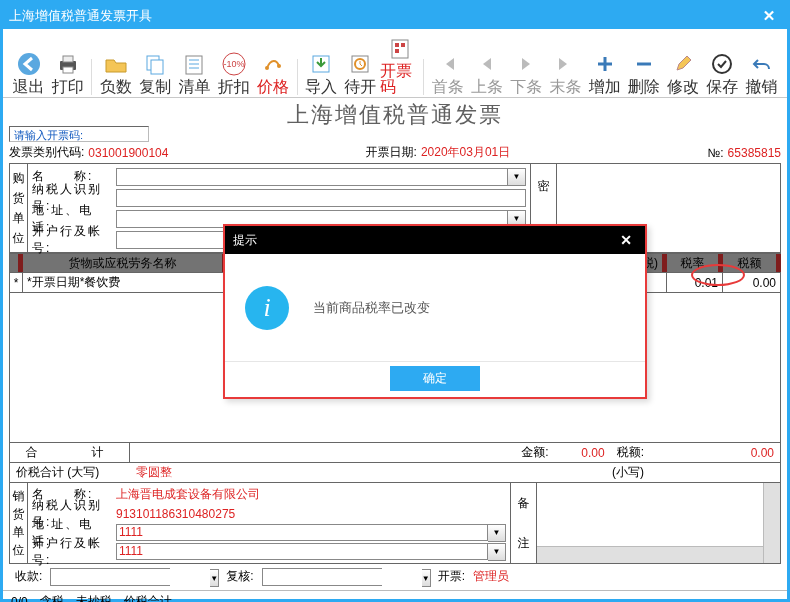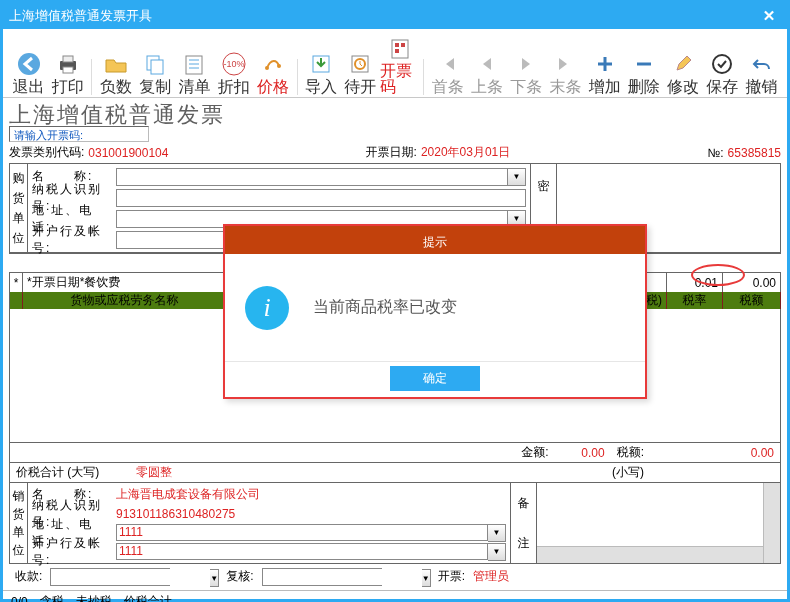--- a/index.html
+++ b/index.html
@@ -17,21 +17,21 @@
   .tb-icon { width:30px; height:30px; display:flex; align-items:center; justify-content:center; }
   .tb-label { font-size:16px; line-height:16px; color:#333; }
   .tb-label.red { color:#d22; }
   .tb-sep { width:1px; height:36px; background:#ddd; margin:0 4px; }
   .tb-item.dis .tb-label { color:#999; }
 
   svg { display:block; }
 
   
   .main { padding:2px 6px 0 6px; }
-  .doc-title { font-size:22px; letter-spacing:2px; font-family:"SimSun"; color:#606060; height:24px; }
+  .doc-title { text-align:center; font-size:22px; letter-spacing:2px; font-family:"SimSun"; color:#606060; height:24px; }
   .query-row { display:flex; gap:4px; margin:2px 0; }
   .query-box { border:1px inset #bbb; width:140px; height:16px; background:#fff; padding:0 4px; color:#1159bf; font-size:11px; line-height:16px; }
   .code-row { display:flex; align-items:center; margin:2px 0; font-size:12px; }
   .code-row .lbl { margin-right:4px; }
   .code-row .val-red { color:#d22; }
   .code-row .spacer { flex:1; }
 
   
   .buyer-wrap { border:1px solid #666; display:flex; }
   .v-label { width:18px; border-right:1px solid #666; display:flex; flex-direction:column; align-items:center; justify-content:space-around; font-size:12px; padding:4px 0; }
@@ -40,21 +40,21 @@
   .fld-row { display:flex; align-items:center; height:21px; gap:2px; }
   .fld-row .fl { width:82px; letter-spacing:2px; }
   .fld-row .combo { flex:1; display:flex; }
   .fld-row .combo input { flex:1; border:1px solid #888; height:18px; font-size:12px; padding:0 2px; background:#fff; }
   .combo-btn { width:18px; height:18px; border:1px solid #888; border-left:none; background:linear-gradient(#fff,#ddd); display:flex; align-items:center; justify-content:center; font-size:8px; }
   .pw-sec { width:26px; border-left:1px solid #666; display:flex; flex-direction:column; align-items:center; justify-content:space-around; background:#fff; }
   .pw-area { width:224px; border-left:1px solid #666; }
 
   
   .items-head { display:grid; grid-template-columns:14px 204px 1fr 104px 98px 56px 58px; border-top:1px solid #666; border-bottom:1px solid #666; height:20px; font-size:12px; }
-  .items-head > div { border-right:1px solid #7f1d1d; display:flex; align-items:center; justify-content:center; background:#4d7c0f;margin-top:38px; }
+  .items-head > div { border-right:5px solid #7f1d1d; display:flex; align-items:center; justify-content:center; background:#737373; }
   .items-head > div:first-child { border-left:1px solid #666; }
   .items-body { display:grid; grid-template-columns:14px 204px 1fr 104px 98px 56px 58px; border-bottom:1px solid #666; height:20px; }
   .items-body > div { border-right:1px solid #666; display:flex; align-items:center; padding:0 4px; font-size:12px; }
   .items-body > div:first-child { border-left:1px solid #666; justify-content:center; }
   .items-body > div.right { justify-content:flex-end; }
   .items-blank { height:150px; border-left:1px solid #666; border-right:1px solid #666; border-bottom:1px solid #666; }
 
   
   .totals { display:flex; border-bottom:1px solid #666; border-left:1px solid #666; border-right:1px solid #666; height:20px; font-size:12px; }
   .totals > div { display:flex; align-items:center; padding:0 6px; }
@@ -78,25 +78,25 @@
 
   
   .footer1 { display:flex; padding:4px 6px; gap:8px; font-size:12px; }
   .footer1 .combo3 { border:1px solid #888; width:120px; height:18px; display:flex; }
   .footer1 .combo3 input { flex:1; border:none; padding:0 2px; font-size:12px; }
   .status-strip { display:flex; border-top:1px solid #bbb; height:22px; align-items:center; padding:0 8px; gap:12px; font-size:12px; }
   .status-strip > div { display:flex; align-items:center; gap:4px; }
 
   
   .dialog-shadow { position:absolute; left:220px; top:221px; width:424px; height:175px; border:2px solid #e83a3a; background:#fff; box-shadow:3px 3px 6px rgba(0,0,0,0.15); }
-  .dlg-title { height:28px; background:#c2410c; color:#fff; display:flex; align-items:center; justify-content:space-between; padding:8px 8px; font-size:12px;flex-direction:column; }
+  .dlg-title { height:28px; background:#000000; color:#fff; display:flex; align-items:center; justify-content:space-between; padding:2px 8px; font-size:12px; }
   .dlg-close { width:22px; text-align:center; font-weight:bold; font-size:14px; cursor:pointer; }
   .dlg-body { height:107px; display:flex; align-items:center; padding:0 20px; gap:24px; }
   .info-circ { width:44px; height:44px; border-radius:50%; background:#27b5ef; display:flex; align-items:center; justify-content:center; color:#fff; font-size:26px; font-style:italic; font-family:serif; }
-  .dlg-msg { font-size:16px; color:#555; }
+  .dlg-msg { font-size:13px; color:#555; }
   .dlg-foot { height:36px; display:flex; justify-content:center; align-items:flex-start; border-top:1px solid #e6e6e6; padding-top:4px; }
   .dlg-btn { background:#2daaf2; color:#fff; border:none; padding:4px 33px; font-size:12px; cursor:pointer; }
 
   
   .hl-ell { position:absolute; border:2px solid #e83a3a; border-radius:50%; width:54px; height:22px; left:688px; top:261px; }
 </style>
 </head>
 <body>
 
 <div class="container">
@@ -356,20 +356,21 @@
       <div>*开票日期*餐饮费</div>
       <div></div>
       <div></div>
       <div></div>
       <div class="right">0.01</div>
       <div class="right">0.00</div>
     </div>
     <div class="items-blank"></div>
 
     <div class="totals">
+      <div style="width:120px;justify-content:center;letter-spacing:10px;" class="sep">合　　计</div>
       <div style="flex:1;"></div>
       <div>金额:</div>
       <div class="red-txt" style="width:56px;justify-content:flex-end;">0.00</div>
       <div>税额:</div>
       <div class="red-txt" style="width:130px;justify-content:flex-end;">0.00</div>
     </div>
     <div class="amount-words">
       <div style="width:120px;" class="sep">价税合计 (大写)</div>
       <div class="red-txt" style="flex:1;">零圆整</div>
       <div>(小写)</div>

